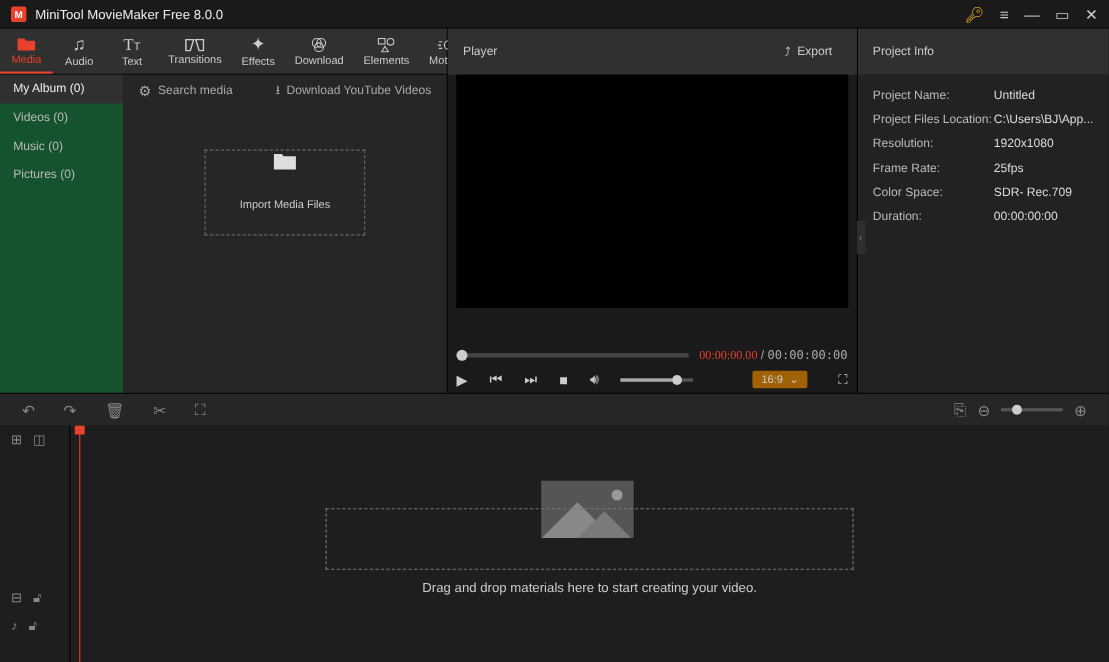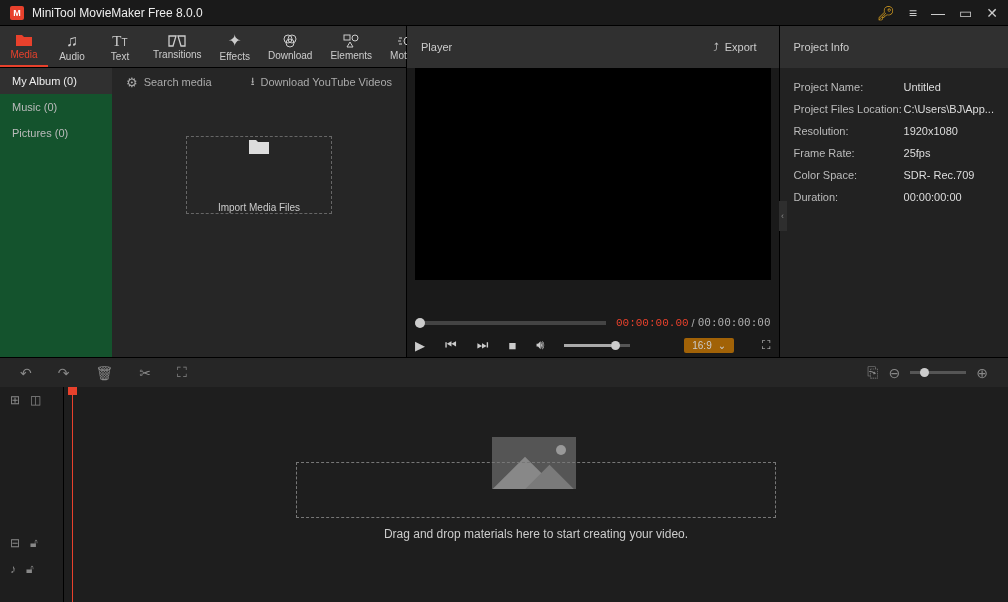--- a/index.html
+++ b/index.html
@@ -19,32 +19,32 @@
 .tab-label{font-size:10px}
 .media-body{display:flex;flex:1}
 .media-side{width:112px;background:#14532d}
 .media-side-item{padding:7px 12px;font-size:11px;color:#bbb;cursor:pointer}
 .media-side-item.active{background:#303030;color:#eee}
 .media-main{flex:1;background:#262626;display:flex;flex-direction:column}
 .media-toolbar{height:28px;display:flex;align-items:center;padding:0 14px;font-size:11px;color:#aaa}
 .search-area{display:flex;align-items:center;gap:6px}
 .gear{font-size:13px}
 .dl{margin-left:auto;display:flex;align-items:center;gap:6px;cursor:pointer}
-.import-box{margin:40px auto 0;width:146px;height:78px;border:1px dashed #666;display:flex;flex-direction:column;align-items:center;justify-content:space-between;gap:26px;cursor:pointer}
+.import-box{margin:40px auto 0;width:146px;height:78px;border:1px dashed #666;display:flex;flex-direction:column;align-items:center;justify-content:flex-start;gap:26px;cursor:pointer}
 .import-box .folder{font-size:20px;color:#ccc}
 .import-box .txt{font-size:10px;color:#ccc}
 .mid-panel{width:396px;display:flex;flex-direction:column;border-right:1px solid #000}
 .panel-head{height:42px;background:#303030;display:flex;align-items:center;padding:0 14px;font-size:11px;color:#ccc}
 .export-btn{margin-left:auto;display:flex;align-items:center;gap:6px;cursor:pointer;padding:4px 8px}
 .viewer{flex:1;padding:0 8px}
 .screen{width:100%;height:212px;background:#000;border:1px solid #000}
 .time-row{display:flex;align-items:center;padding:6px 8px 4px;font-size:11px}
 .seek{flex:1;height:4px;background:#444;position:relative;margin-right:10px}
 .seek-knob{position:absolute;left:0;top:-3px;width:10px;height:10px;background:#ccc;border-radius:50%}
-.timecur{color:#e8412c;font-family:Liberation Mono, monospace;font-size:11px}
+.timecur{color:#e8412c;font-family:Liberation Serif, serif;font-size:11px}
 .timetot{color:#aaa;font-family:monospace;font-size:11px}
 .ctrl-row{display:flex;align-items:center;padding:4px 8px;gap:20px}
 .ctrl-btn{cursor:pointer;color:#ccc;font-size:13px}
 .vol-slider{width:66px;height:3px;background:#555;position:relative}
 .vol-fill{position:absolute;left:0;top:0;height:100%;width:70%;background:#aaa}
 .vol-knob{position:absolute;left:70%;top:-3px;width:9px;height:9px;background:#ccc;border-radius:50%}
 .aspect{margin-left:auto;display:flex;align-items:center;gap:6px;background:#a16207;padding:2px 8px;border-radius:2px;cursor:pointer;font-size:10px}
 .fullscr{margin-left:8px;cursor:pointer}
 .right-panel{flex:1;display:flex;flex-direction:column;position:relative}
 .collapse-handle{position:absolute;left:-1px;top:175px;width:8px;height:30px;background:#2e2e2e;display:flex;align-items:center;justify-content:center;color:#888;font-size:9px;cursor:pointer}
@@ -143,20 +143,21 @@
               <circle cx="11" cy="7" r="4" fill="none" stroke="#ccc"></circle>
               <path d="M2 4h3M1 7h3M2 10h3" stroke="#ccc"></path>
             </svg>
           </span>
         <span class="tab-label">Motion</span>
       </div>
     </div>
     <div class="media-body">
       <div class="media-side">
         <div class="media-side-item active">My Album (0)</div>
+        <div class="media-side-item">Videos (0)</div>
         <div class="media-side-item">Music (0)</div>
         <div class="media-side-item">Pictures (0)</div>
       </div>
       <div class="media-main">
         <div class="media-toolbar">
           <div class="search-area">
             <span class="gear">⚙</span>
             <span>Search media</span>
           </div>
           <div class="dl">

